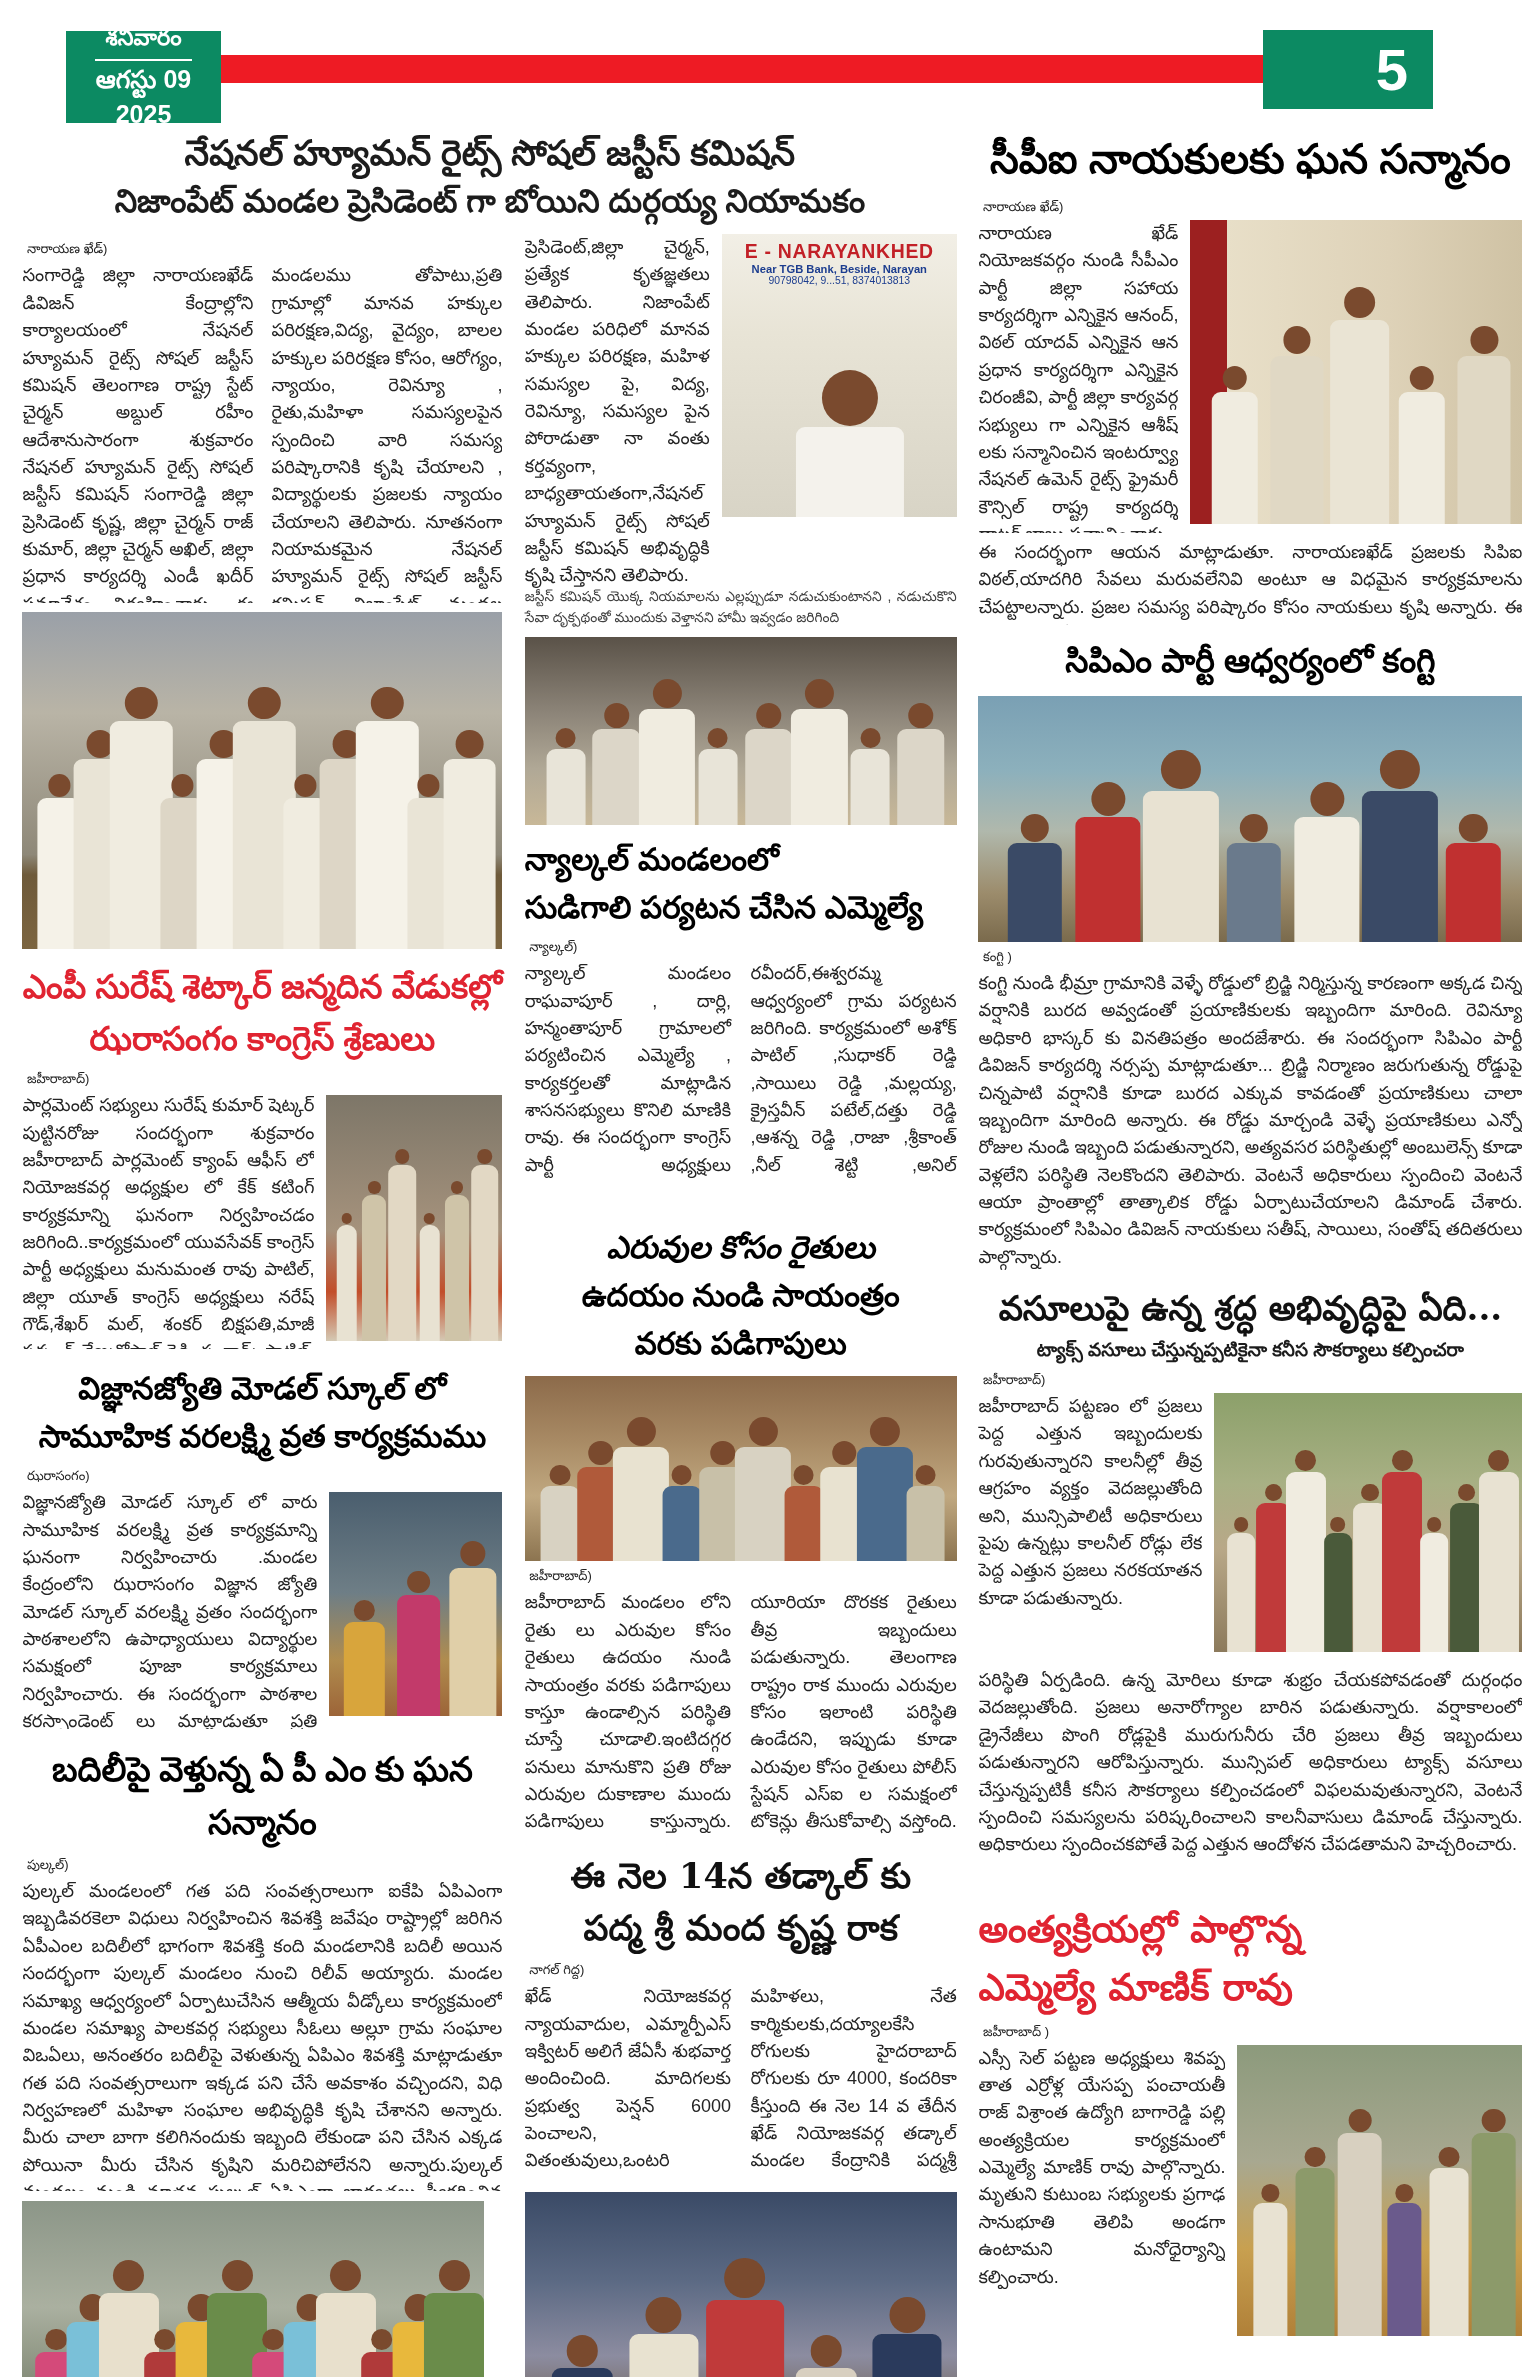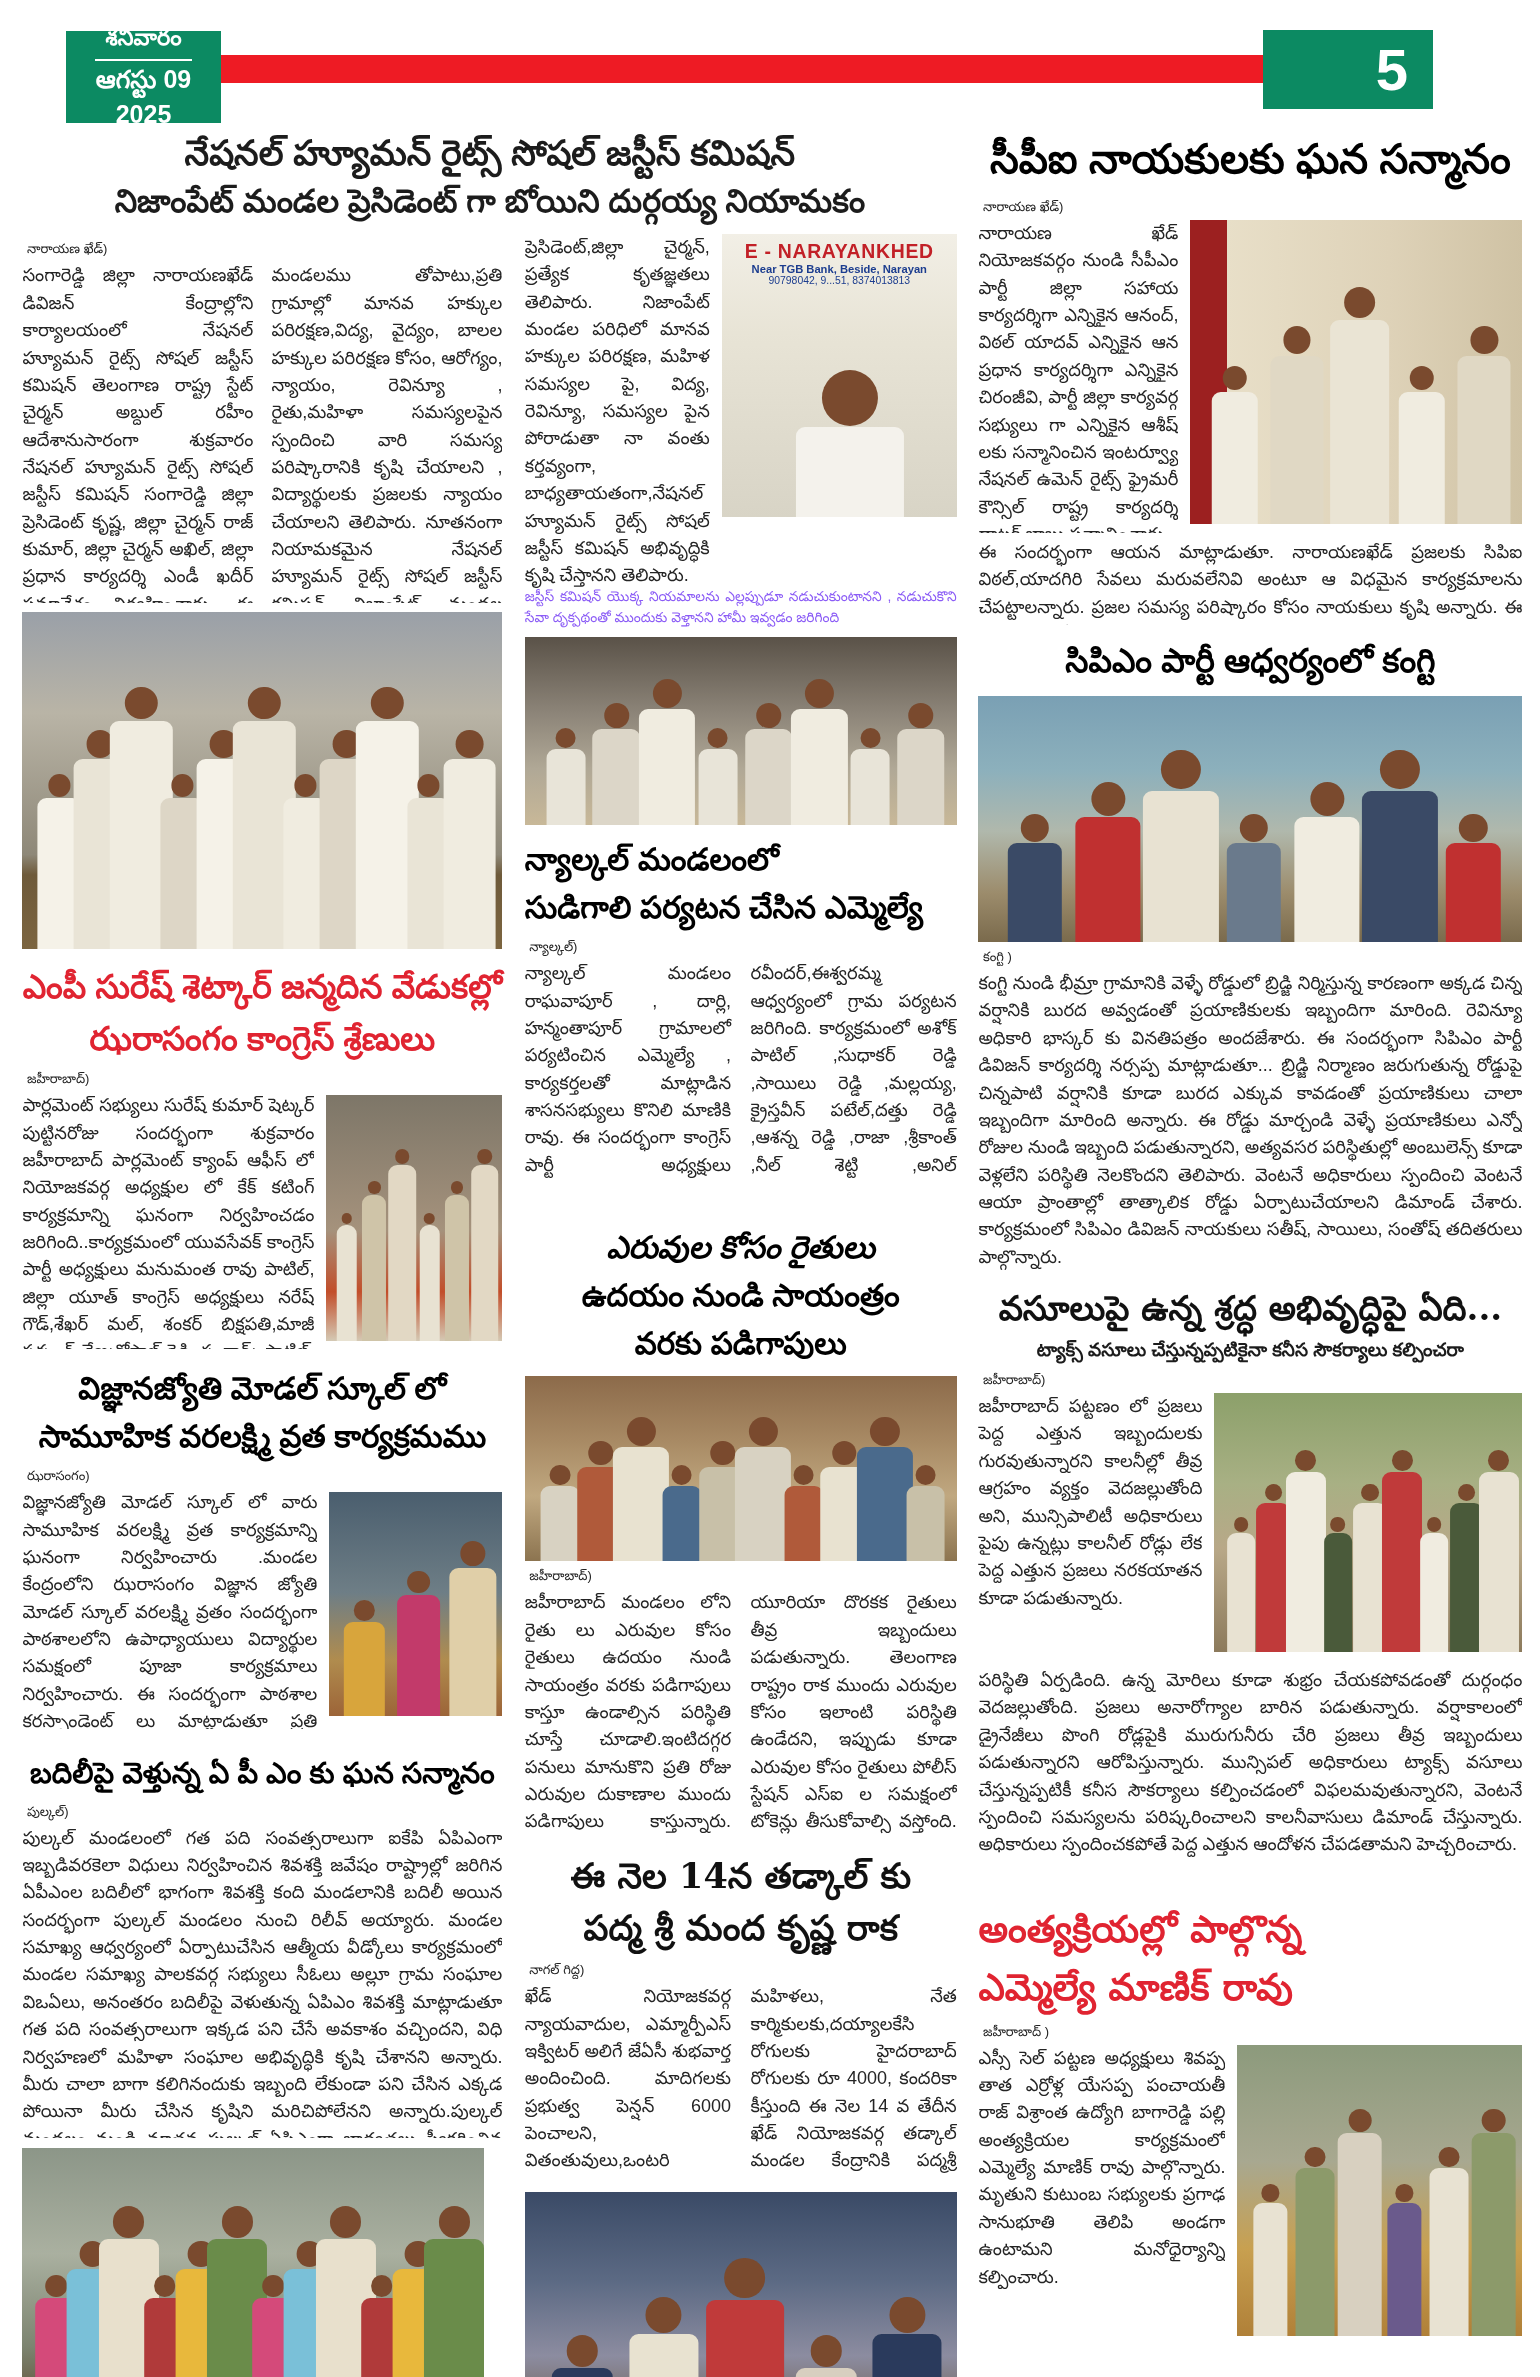--- a/index.html
+++ b/index.html
@@ -25,21 +25,21 @@
   
   .h-main1{font-size:35px;font-weight:bold;text-align:center;line-height:1.45;letter-spacing:0;}
   .h-main2{font-size:32px;font-weight:bold;text-align:center;line-height:1.4;}
   .h-black{font-size:31px;font-weight:bold;text-align:center;line-height:1.55;color:#000;}
   .h-red{font-size:33px;font-weight:bold;text-align:center;line-height:1.55;color:var(--red,#e02431);}
   .h-serif{font-family:"DejaVu Serif","Liberation Serif",serif;font-size:35px;font-weight:bold;
            text-align:center;line-height:1.5;color:#111;}
   .byline{font-size:13px;color:#222;margin:7.5px 0 3px 4.5px;}
   .body{font-size:18px;line-height:1.52;text-align:justify;color:#242424;overflow:hidden;}
   .twocol{column-count:2;column-gap:19.4px;}
-  .caption{font-size:13.8px;line-height:1.5;text-align:justify;color:#8b5cf6;}
+  .caption{font-size:13.8px;line-height:1.5;text-align:justify;color:#404040;}
   
   .photo{position:relative;overflow:hidden;background:#b9b2a4;}
   .fig{position:absolute;bottom:0;transform:translateX(-50%);display:flex;flex-direction:column;align-items:center;}
   .fig-head{width:52%;aspect-ratio:1/1;border-radius:50%;background:#7a4a2e;flex:none;}
   .fig-body{width:100%;flex:1;border-radius:9px 9px 0 0;margin-top:1.5px;}
   .banner-text{position:absolute;top:6px;left:0;right:0;text-align:center;z-index:3;}
   .banner-text .b1{font-size:19.4px;font-weight:bold;color:#c22027;letter-spacing:0.7px;}
   .banner-text .b2{font-size:11.2px;color:#1c3d8f;font-weight:bold;}
   .banner-text .b3{font-size:10.4px;color:#1c3d8f;}
   .floatR{float:right;margin:3px 0 4.5px 12px;}
@@ -166,21 +166,21 @@
                   <div class="fig-body" style="background: rgb(194, 58, 106);"></div>
                 </div>
                 <div class="fig" style="left: 82.9%; width: 27.3333%; height: 78%;">
                   <div class="fig-head"></div>
                   <div class="fig-body" style="background: rgb(224, 207, 168);"></div>
                 </div>
               </div>
             <div class="body" style="height:240px;">విజ్ఞానజ్యోతి మోడల్ స్కూల్ లో వారు సామూహిక వరలక్ష్మి వ్రత కార్యక్రమాన్ని ఘనంగా నిర్వహించారు .మండల కేంద్రంలోని ఝరాసంగం విజ్ఞాన జ్యోతి మోడల్ స్కూల్ వరలక్ష్మి వ్రతం సందర్భంగా పాఠశాలలోని ఉపాధ్యాయులు విద్యార్థుల సమక్షంలో పూజా కార్యక్రమాలు నిర్వహించారు. ఈ సందర్భంగా పాఠశాల కరస్పాండెంట్ లు మాట్లాడుతూ ప్రతి సంవత్సరం వరలక్ష్మి వ్రతం ఘనంగా జరుపుకుంటున్నామని అన్నారు. ఈ కార్యక్రమములో పాఠశాల ఉపాధ్యాయులు శ్వేత ఉపాధ్యాయులు, సాయికుమార్ పవన్ కుమార్ వి నాగార్జున ప్రసాద్ తదితరులు ప్రతిభ సుభిక్ష తల్లిదండ్రులు పాల్గొన్నారు</div>
           </div>
 
-          <div class="h-black" style="margin-top:16px;font-size:29px;">బదిలీపై వెళ్తున్న ఏ పీ ఎం కు ఘన సన్మానం</div>
+          <div class="h-black" style="margin-top:9px;font-size:34px;font-family:Liberation Serif, serif;">బదిలీపై వెళ్తున్న ఏ పీ ఎం కు ఘన సన్మానం</div>
           <div class="byline">పుల్కల్)</div>
           <div class="body" style="height:313px;">పుల్కల్ మండలంలో గత పది సంవత్సరాలుగా ఐకేపి ఏపిఎంగా ఇబ్బడివరకెలా విధులు నిర్వహించిన శివశక్తి జవేషం రాష్ట్రాల్లో జరిగిన ఏపీఎంల బదిలీలో భాగంగా శివశక్తి కంది మండలానికి బదిలీ అయిన సందర్భంగా పుల్కల్ మండలం నుంచి రిలీవ్ అయ్యారు. మండల సమాఖ్య ఆధ్వర్యంలో ఏర్పాటుచేసిన ఆత్మీయ వీడ్కోలు కార్యక్రమంలో మండల సమాఖ్య పాలకవర్గ సభ్యులు సీఓలు అల్లూ గ్రామ సంఘాల విఒఏలు, అనంతరం బదిలీపై వెళుతున్న ఏపిఎం శివశక్తి మాట్లాడుతూ గత పది సంవత్సరాలుగా ఇక్కడ పని చేసే అవకాశం వచ్చిందని, విధి నిర్వహణలో మహిళా సంఘాల అభివృద్ధికి కృషి చేశానని అన్నారు. మీరు చాలా బాగా కలిగినందుకు ఇబ్బంది లేకుండా పని చేసిన ఎక్కడ పోయినా మీరు చేసిన కృషిని మరిచిపోలేనని అన్నారు.పుల్కల్ మండలం నుండి నూతన పుల్కల్ ఏపిఎంగా బాధ్యతలు స్వీకరించిన సీనియర్ అసిస్టెంట్ కు మండల సమాఖ్య పాలకవర్గం ఘన సన్మానం చేసింది. ఈ కార్యక్రమంలో సీఓలు క్రాంతి కుమార్, చంద్రశేఖర్, వీణ, అనంతరం, ఆఫీస్ బాయ్ కల్పన, అన్ని గ్రామాల పాలకవర్గ సభ్యులు పాల్గొన్నారు.</div>
           <div class="photo" style="width:462px;height:265px;margin-top:10.4px;background:linear-gradient(180deg,#8c9688 0%,#aab0a0 40%,#7c8470 75%,#5e4a30 100%);">
               <div class="fig" style="left: 7.30833%; width: 9%; height: 52%;">
                 <div class="fig-head"></div>
                 <div class="fig-body" style="background: rgb(212, 74, 122);"></div>
               </div>
               <div class="fig" style="left: 15.1417%; width: 11%; height: 65%;">
                 <div class="fig-head"></div>
                 <div class="fig-body" style="background: rgb(122, 192, 216);"></div>

